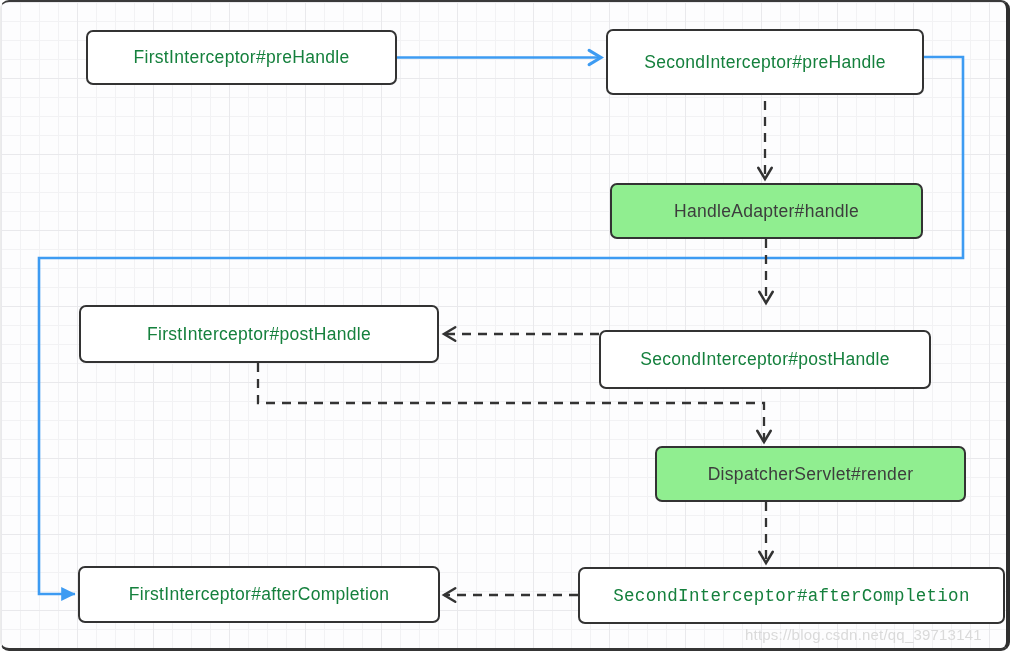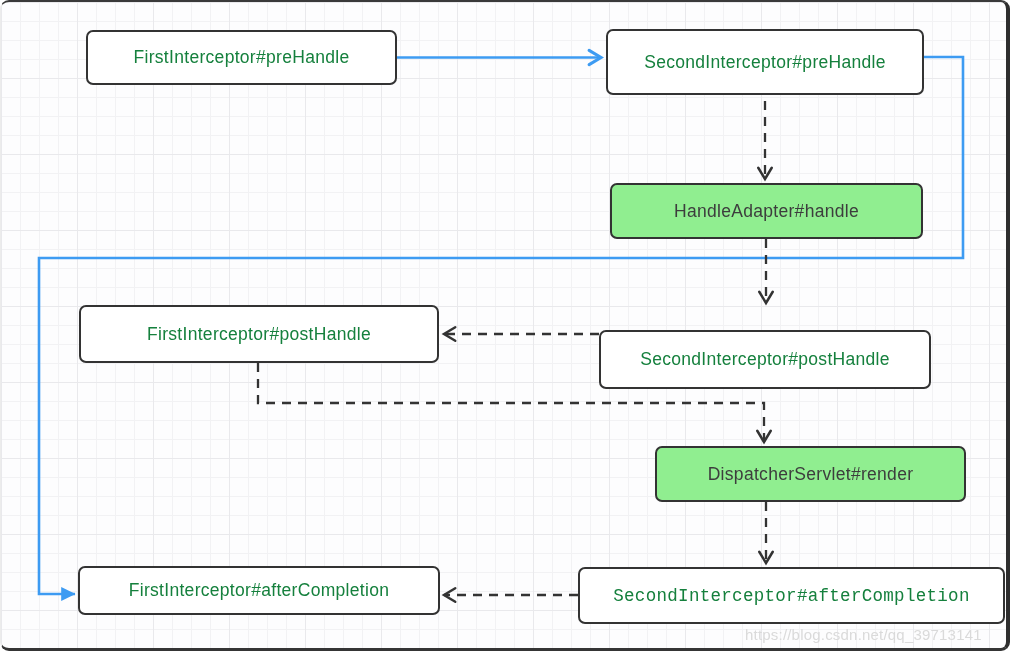--- a/index.html
+++ b/index.html
@@ -106,17 +106,17 @@
   <div class="node green" style="left:609px; top:181px; width:313px; height:56px;">HandleAdapter#handle</div>
 
   <div class="node" style="left:598px; top:304px; width:332px; height:59px;margin-top:24px;">SecondInterceptor#postHandle</div>
 
   <div class="node" style="left:78px;  top:303px; width:360px; height:58px;">FirstInterceptor#postHandle</div>
 
   <div class="node green" style="left:609px; top:444px; width:311px; height:56px;margin-left:45px;">DispatcherServlet#render</div>
 
   <div class="node" style="left:577px; top:565px; width:427px; height:57px;font-family:Liberation Mono, monospace;">SecondInterceptor#afterCompletion</div>
 
-  <div class="node" style="left:77px;  top:564px; width:362px; height:49px;">FirstInterceptor#afterCompletion</div>
+  <div class="node" style="left:77px;  top:564px; width:362px; height:57px;">FirstInterceptor#afterCompletion</div>
 
   <div class="watermark">https://blog.csdn.net/qq_39713141</div>
 
 </div>
 
 </body></html>

